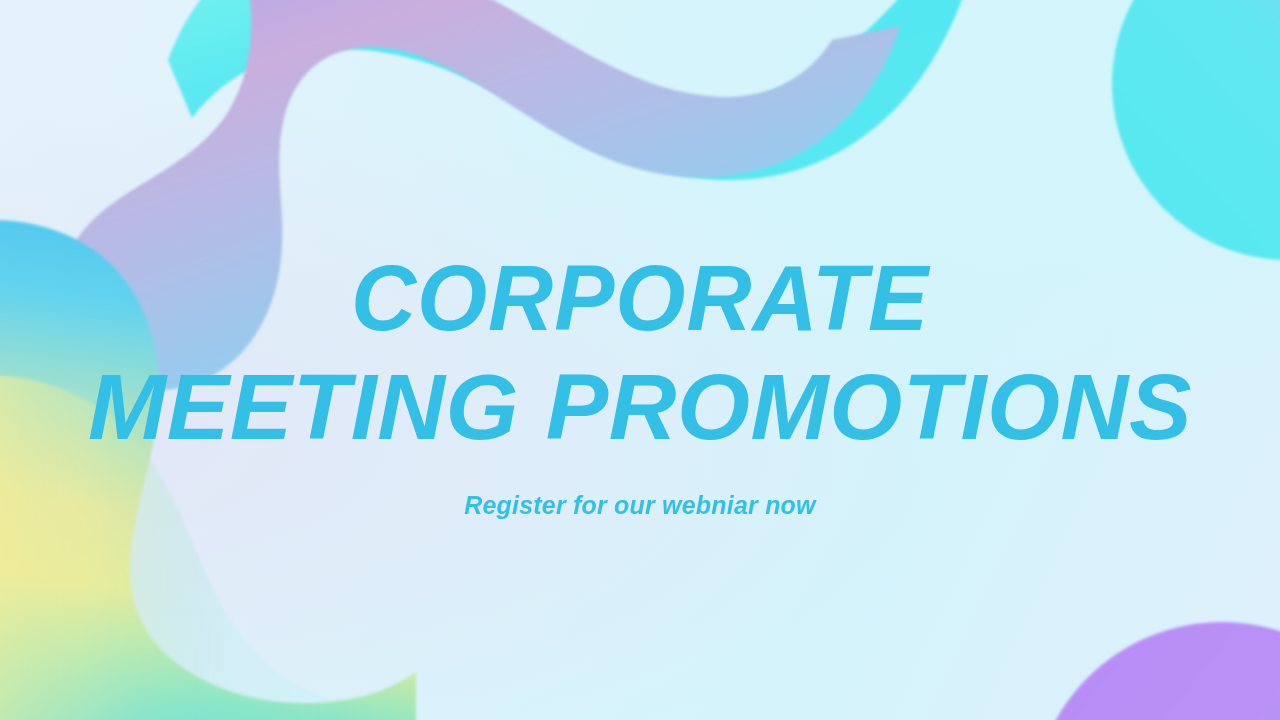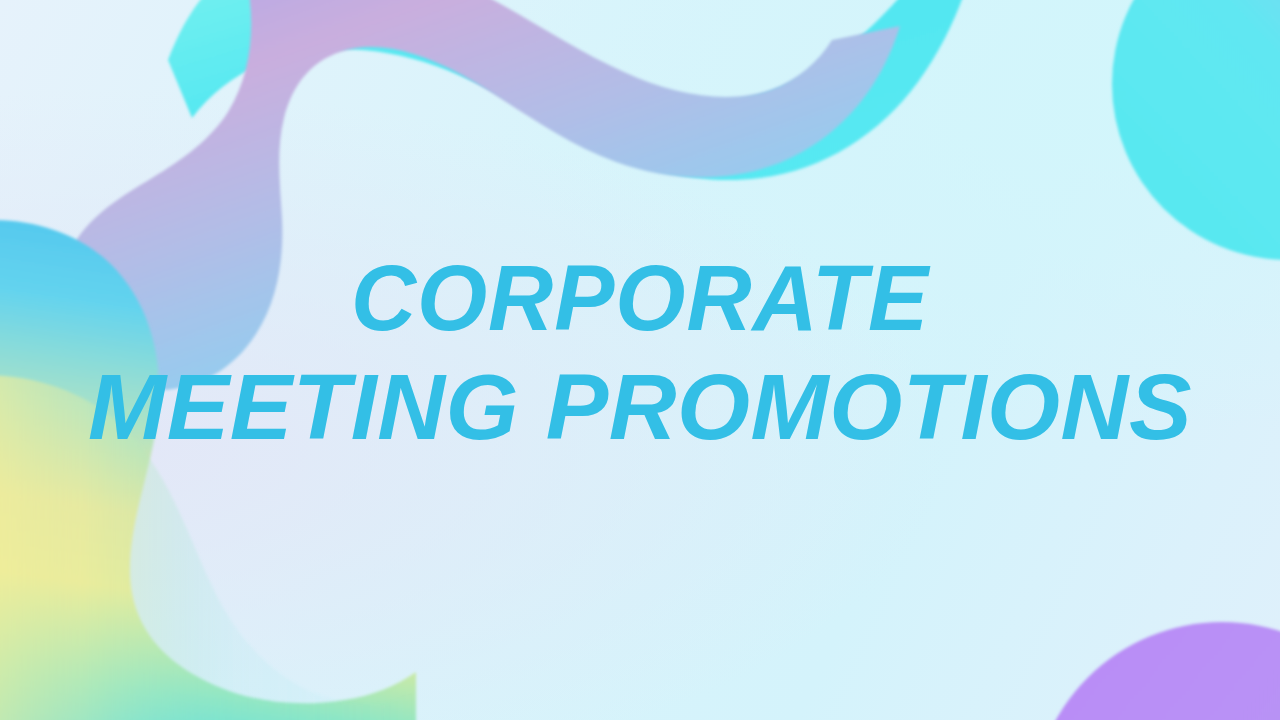--- a/index.html
+++ b/index.html
@@ -217,15 +217,16 @@
              Z"></path>
 
     <circle filter="url(#softBlur)" cx="1222" cy="812" r="190" fill="url(#gradPurpleCircle)"></circle>
   </svg>
 
   <div class="content">
     <h1 class="headline headline-l1">CORPORATE</h1>
 
     <h1 class="headline headline-l2">MEETING PROMOTIONS</h1>
 
+    <p class="subtitle">Register for our webniar now</p>
   </div>
 
 </div>
 
 </body></html>

